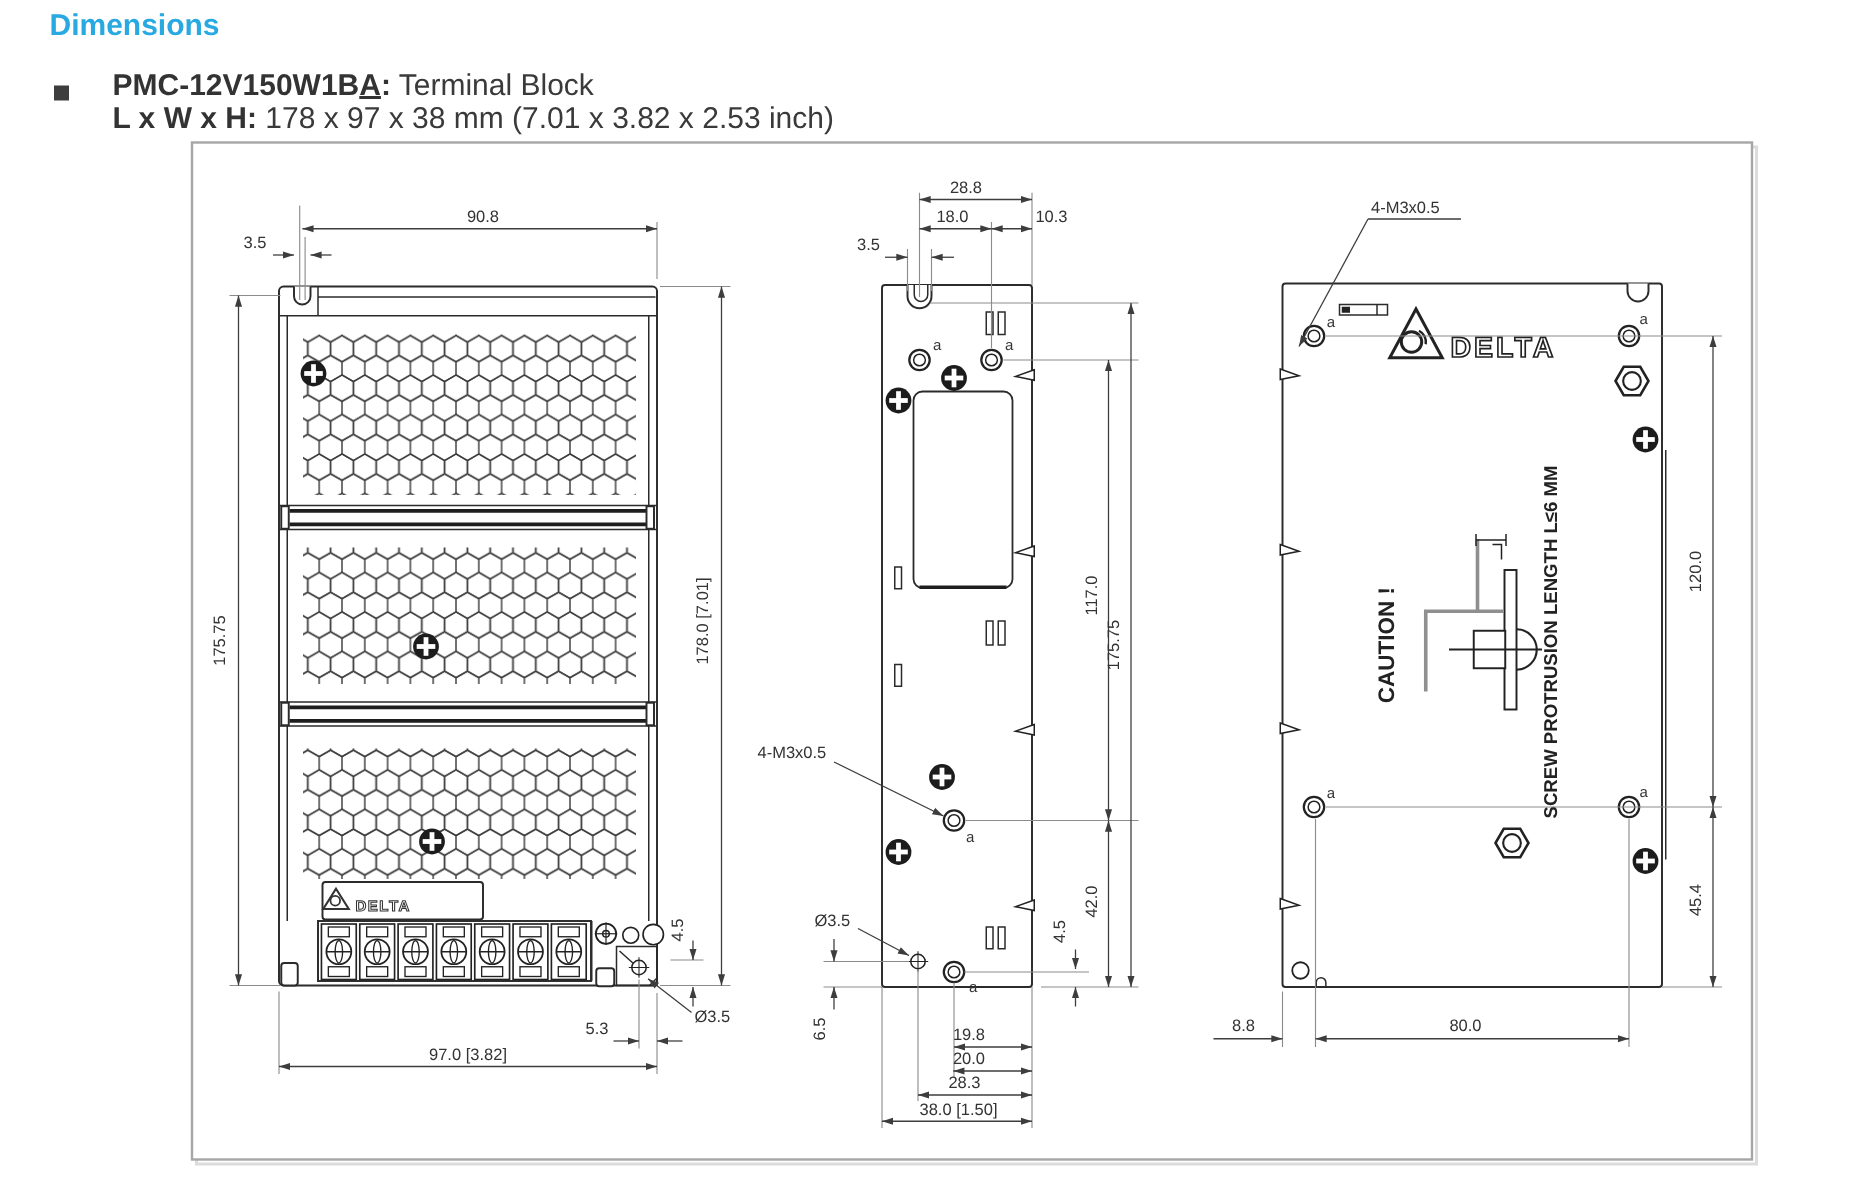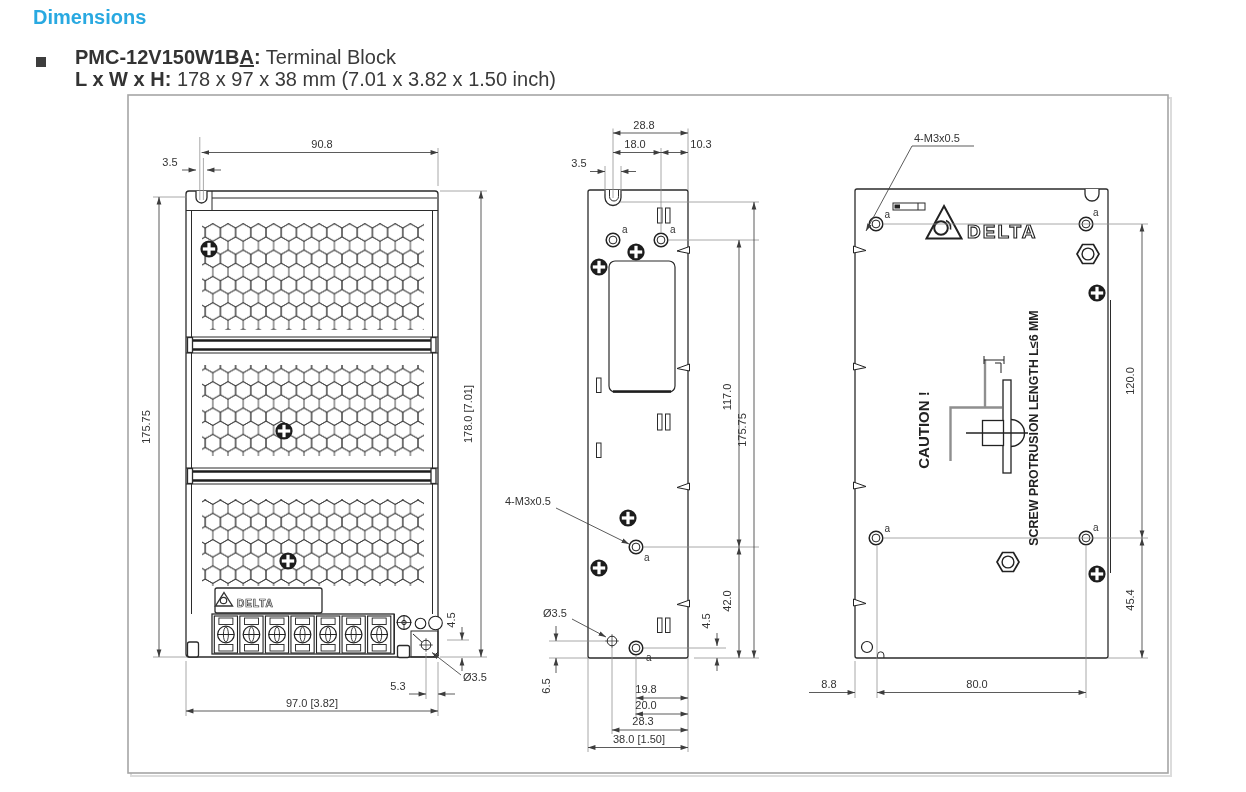--- a/index.html
+++ b/index.html
@@ -27,21 +27,21 @@
 </style>
 </head>
 <body>
 
 <div class="page">
 
   <div class="title">Dimensions</div>
   <div class="bullet"></div>
   <div class="item">
     <div><b><span>PMC-12V150W1B</span><u>A</u><span>:</span></b><span> Terminal Block</span></div>
-    <div><b>L x W x H: </b><span>178 x 97 x 38 mm (7.01 x 3.82 x 1.50 inch)</span></div>
+    <div><b>L x W x H: </b><span>178 x 97 x 38 mm (7.01 x 3.82 x 2.53 inch)</span></div>
   </div>
 
   <svg width="1246" height="792" viewBox="0 0 1246 792">
     <defs>
       <marker id="arr" viewBox="0 0 10 8" refX="10" refY="4" markerWidth="9" markerHeight="7" orient="auto-start-reverse">
         <path d="M0,0.8 L10,4 L0,7.2 Z" fill="#3d3d3d"></path>
       </marker>
       <pattern id="hexp" width="15.2" height="26.32" patternUnits="userSpaceOnUse">
         <g fill="none" stroke="#3a3a3a" stroke-width="0.95">
           <polygon points="7.6,0 15.2,4.385 15.2,13.155 7.6,17.54 0,13.155 0,4.385"></polygon>

